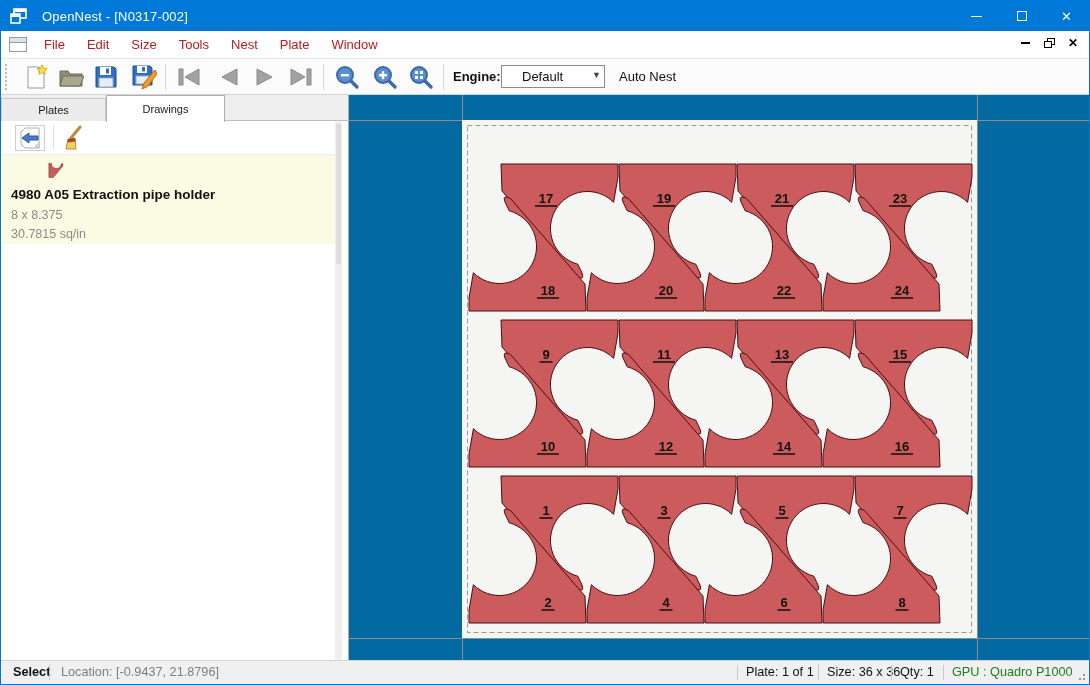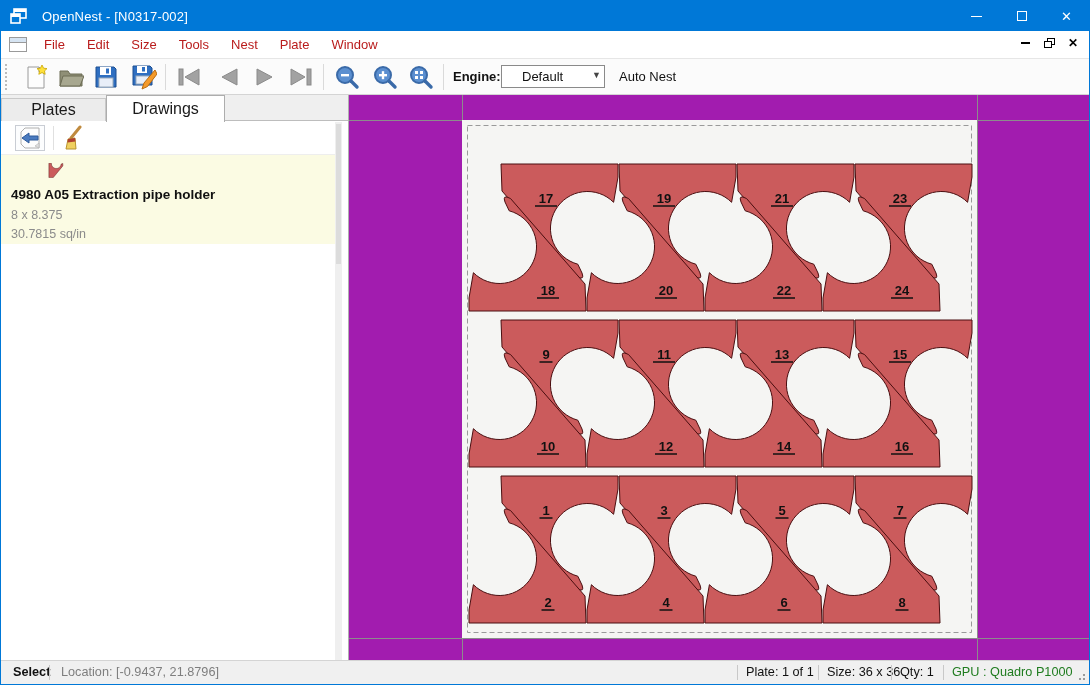--- a/index.html
+++ b/index.html
@@ -35,35 +35,35 @@
     background-image:repeating-linear-gradient(#bbb 0 2px, transparent 2px 4px); width:2px; }
   .tbtn { position:absolute; top:61px; width:32px; height:30px; display:flex; align-items:center; justify-content:center; }
   .tsep { position:absolute; top:63px; width:1px; height:26px; background:#dadada; }
   .engine-label { position:absolute; left:452px; top:68px; font-size:13px; font-weight:bold; color:#111; }
   .engine-combo { position:absolute; left:500px; top:64px; width:104px; height:23px; background:#fff; border:1px solid #8a8a8a; font-size:13px; color:#111; display:flex; align-items:center; padding-left:20px; }
   .engine-combo .arrow { position:absolute; right:3px; top:4px; font-size:9px; color:#444; }
   .autonest { position:absolute; left:618px; top:68px; font-size:13px; color:#111; }
   
   .leftpanel { position:absolute; left:0; top:94px; width:348px; bottom:24px; background:#fff; border-right:1px solid #b0b0b0; }
   .tabstrip { position:absolute; left:0; top:0; width:100%; height:26px; background:#efefef; border-bottom:1px solid #bdbdbd; }
-  .tab { position:absolute; top:3px; height:23px; font-size:16px; color:#1a1a1a; display:flex; align-items:center; justify-content:center; background:#ececec; border:1px solid #c9c9c9; border-bottom:none; }
+  .tab { position:absolute; top:3px; height:23px; font-size:11px; color:#1a1a1a; display:flex; align-items:center; justify-content:center; background:#ececec; border:1px solid #c9c9c9; border-bottom:none; }
   .tab.active { top:0; height:27px; background:#fff; border:1px solid #adadad; border-bottom:none; z-index:2; }
   .minitoolbar { position:absolute; left:0; top:27px; width:100%; height:31px; background:#fff; }
   .mini-btn { position:absolute; top:3px; width:30px; height:26px; display:flex; align-items:center; justify-content:center; }
   .mini-btn.bordered { border:1px solid #c9cdd4; background:#fcfdfe; }
   .mini-sep { position:absolute; left:52px; top:4px; width:1px; height:24px; background:#e0e0e0; }
   .scrollstrip { position:absolute; right:6px; top:27px; width:7px; bottom:0; background:#efefef; }
   .scrollthumb { position:absolute; left:1px; top:2px; width:5px; height:140px; background:#dcdcdc; }
   .drawing-item { position:absolute; left:0; top:59px; width:341px; height:90px; background:#fbfbe3; border-top:1px solid #eee; display:flex;flex-direction:column; }
   .thumb { margin:8px 0 0 14px; width:84px; height:74px; }
   .dtext { margin-left:10px; margin-top:9px; }
   .dtitle { font-size:13.5px; font-weight:bold; color:#111; margin-bottom:4px; }
   .dline { font-size:12.5px; color:#8b8b8b; line-height:19px; }
   
-  .canvas { position:absolute; left:348px; top:94px; right:0; bottom:24px; background:#a21caf; overflow:hidden; }
+  .canvas { position:absolute; left:348px; top:94px; right:0; bottom:24px; background:#0369a1; overflow:hidden; }
   .guide-v { position:absolute; top:0; bottom:0; width:1px; background:#8c8c8c; }
   .guide-h { position:absolute; left:0; right:0; height:1px; background:#8c8c8c; }
   .nest-svg { position:absolute; left:113px; top:25px; }
   .part { fill:#cb5b5c; stroke:#4a0e10; stroke-width:1; }
   .partnum { font-family:"Liberation Sans", sans-serif; font-size:13px; font-weight:bold; fill:#111; }
   
   .statusbar { position:absolute; left:0; bottom:0; width:100%; height:24px; background:#f0f0f0; border-top:1px solid #d4d4d4; font-size:12.7px; }
   .sitem { position:absolute; top:4px; color:#111; white-space:nowrap; }
   .sitem.gray { color:#7e7e7e; }
   .sitem.green { color:#1f7c1f; }

